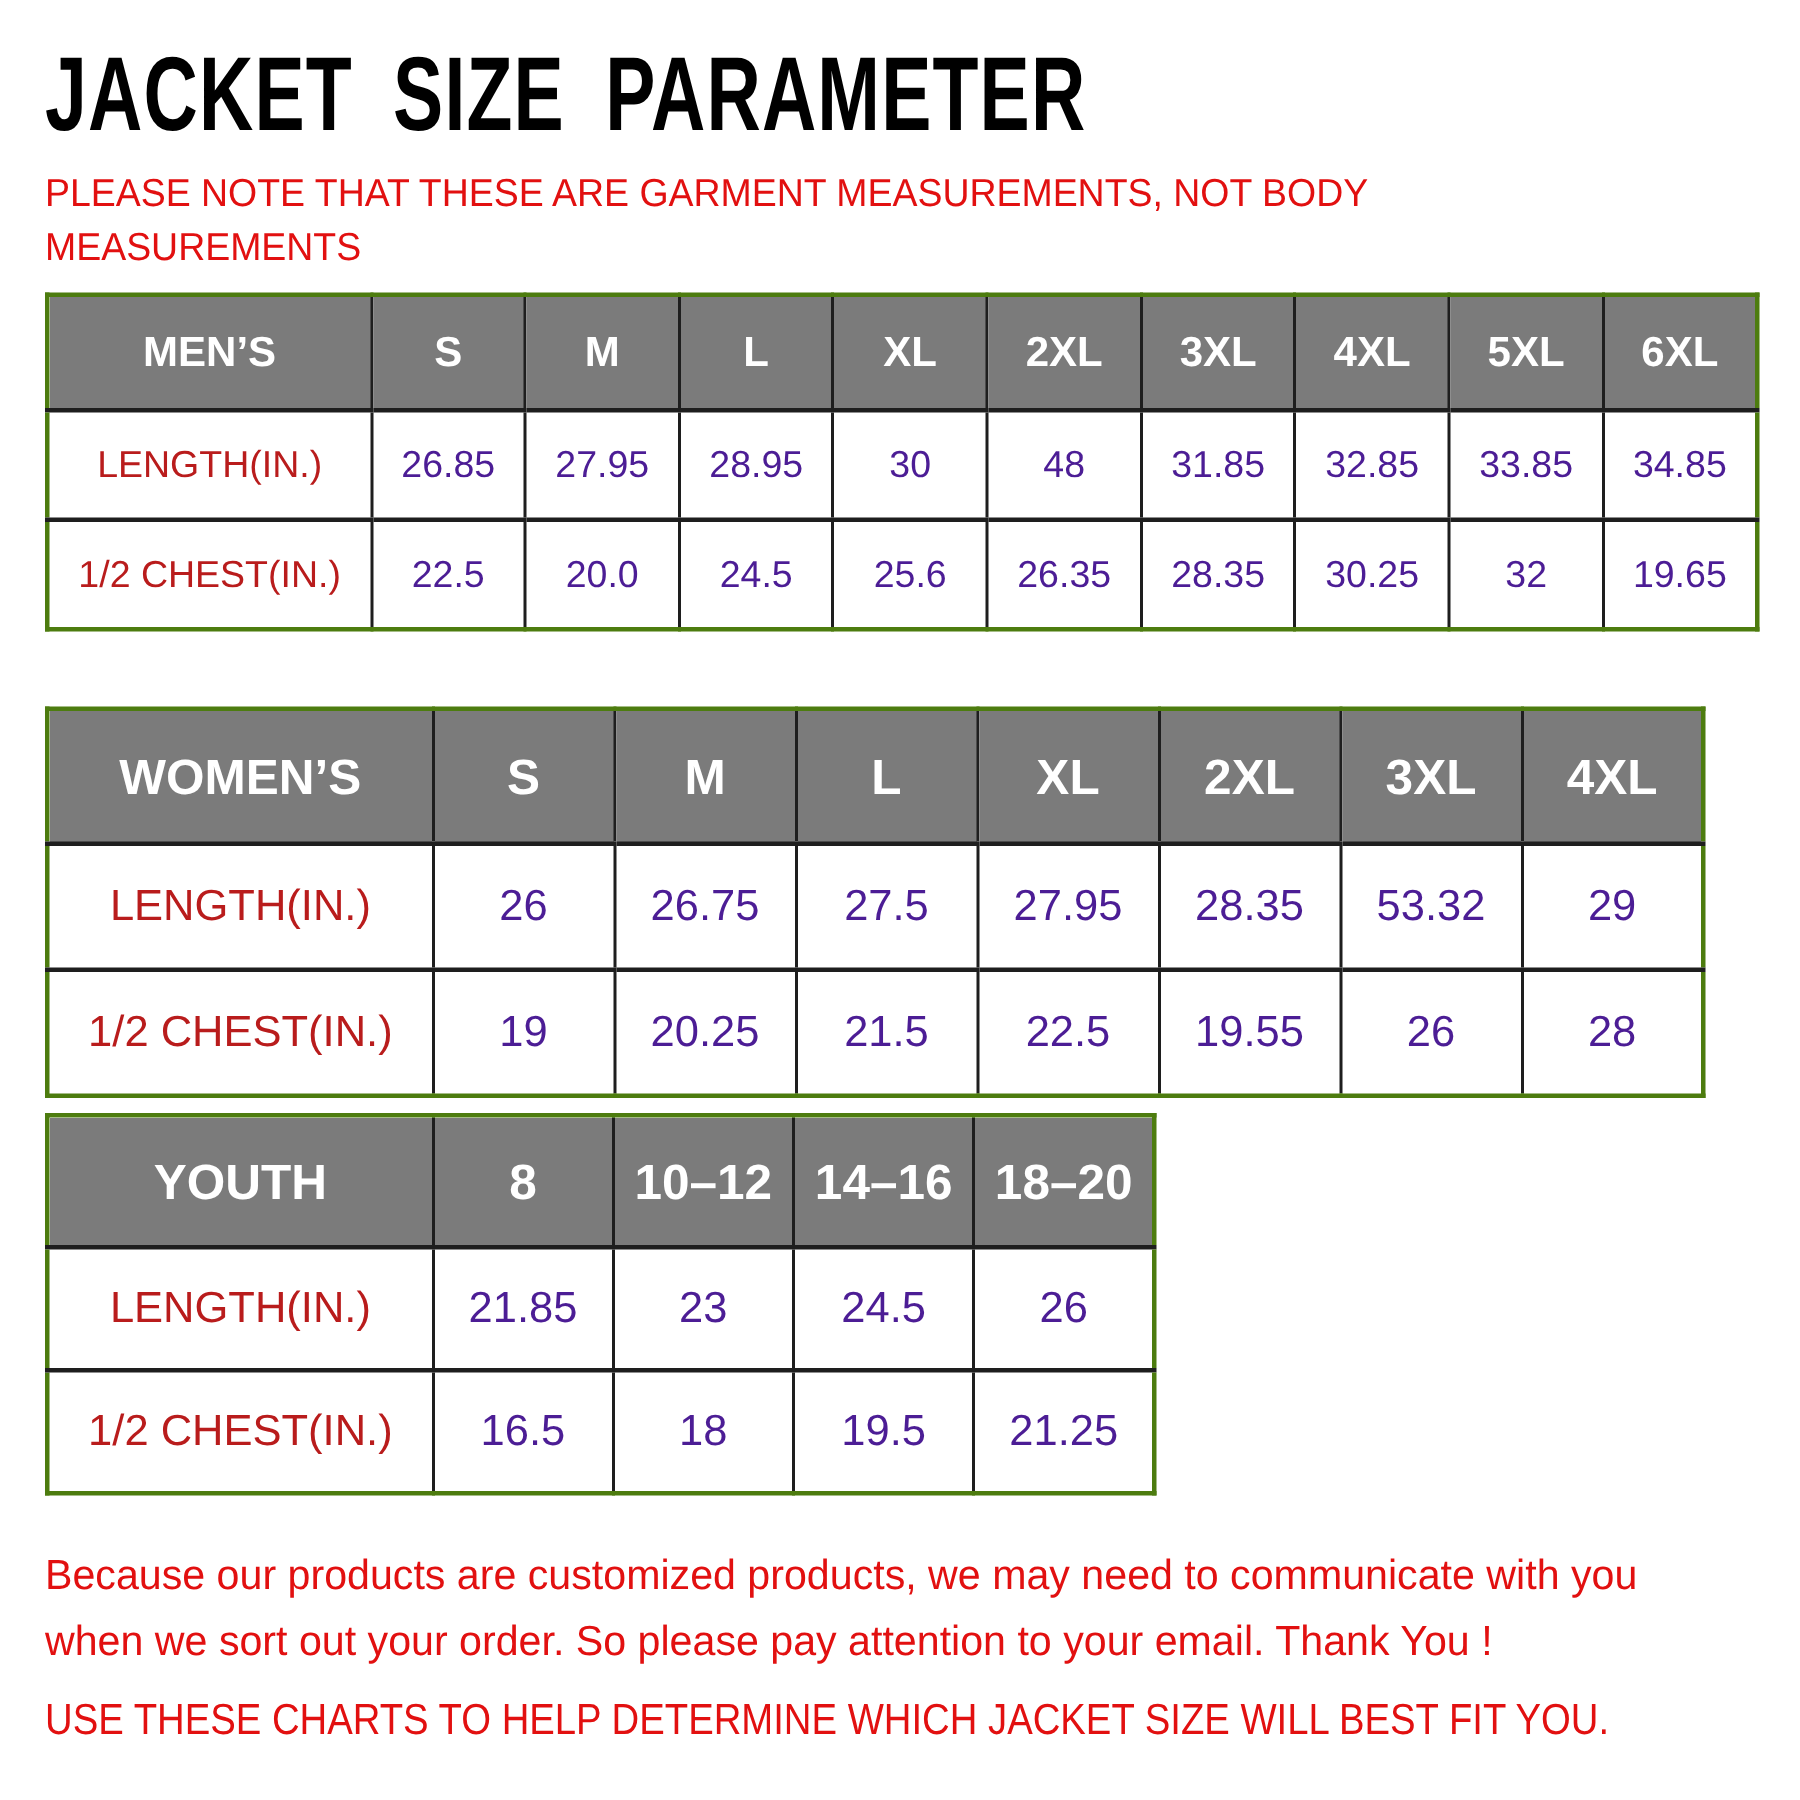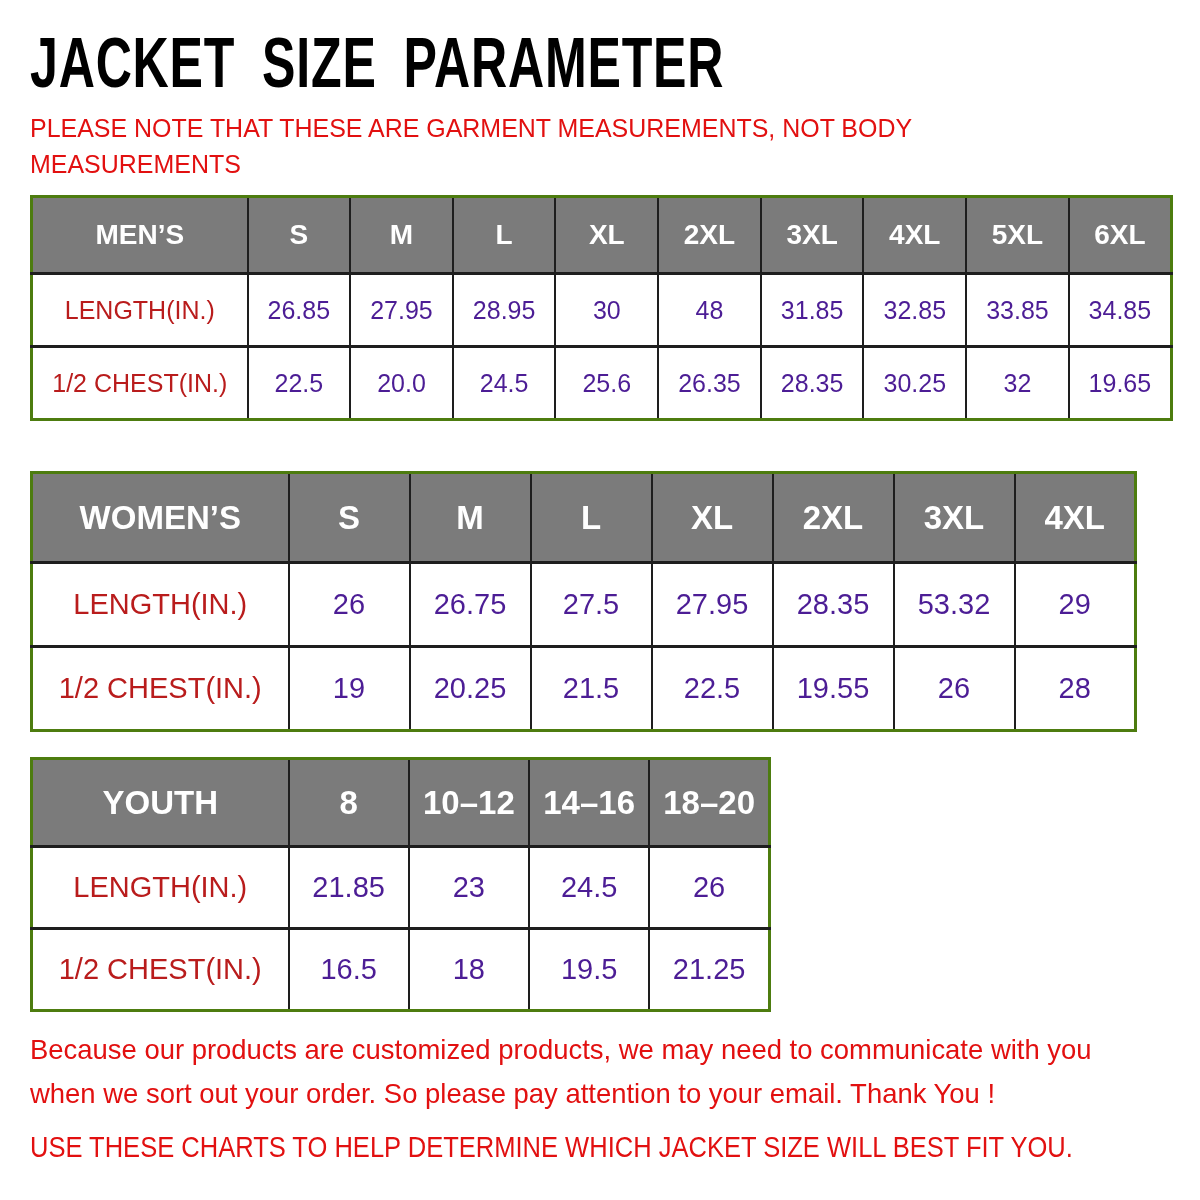--- a/index.html
+++ b/index.html
@@ -19,21 +19,21 @@
   }
   .note {
     position: absolute; left: 30px; top: 110px;
     color: #e21010; font-size: 26px; font-weight: 500;
     line-height: 36px; white-space: nowrap;
     transform: scaleX(0.96); transform-origin: 0 0;
   }
   .tbl-wrap { position: absolute; left: 30px; }
   .tbl-wrap-mens   { top: 195px; }
   .tbl-wrap-womens { top: 471px; }
-  .tbl-wrap-youth  { top: 742px; margin-top: 15px; }
+  .tbl-wrap-youth  { top: 742px; }
   table {
     border-collapse: collapse; table-layout: fixed;
     border: 3px solid #4d7c0f;
   }
   .t-mens   { width: 1143px; }
   .t-womens { width: 1107px; }
   .t-youth  { width: 741px; }
   th, td {
     border: 2px solid #1e1e1e;
     text-align: center; vertical-align: middle;

